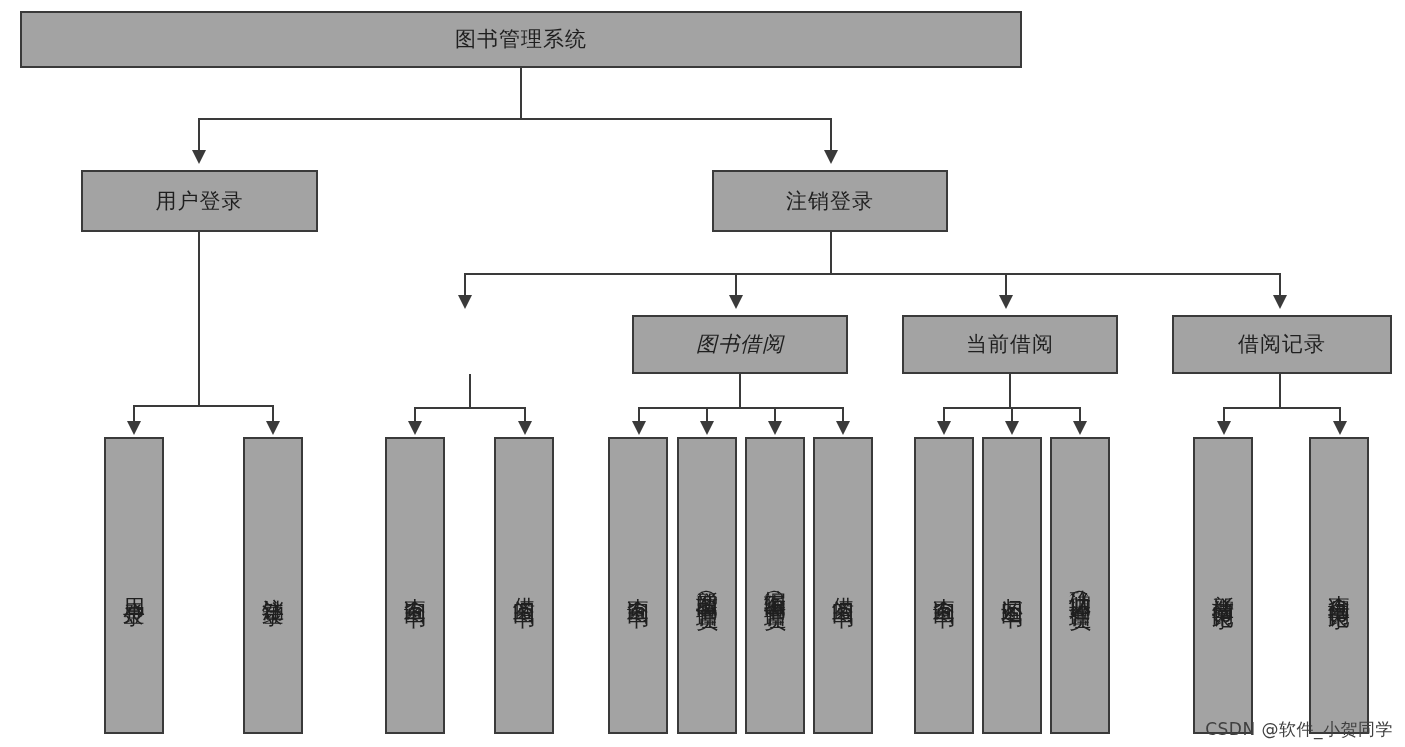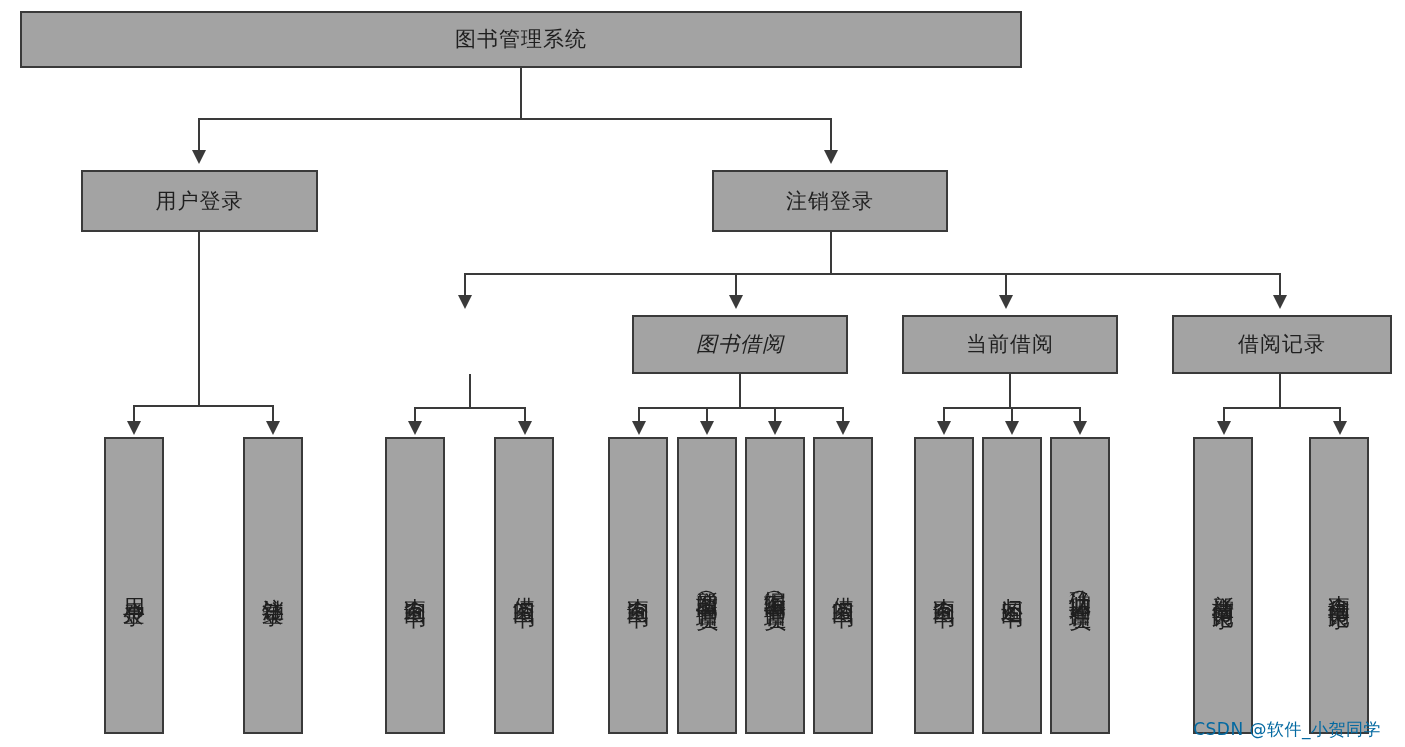--- a/index.html
+++ b/index.html
@@ -57,24 +57,24 @@
   .arw{
     position:absolute;
     width:0;height:0;
     border-left:7px solid transparent;
     border-right:7px solid transparent;
     border-top:14px solid #3a3a3a;
   }
   
   #watermark{
     position:absolute;
-    right:24px;
+    right:12px;
     bottom:6px;
     font-size:17px;
-    color:#0369a1;
+    color:#404040;
     letter-spacing:0.5px;
     white-space:nowrap;
     pointer-events:none;
     text-align:right;
   }
 </style>
 </head>
 <body>
 
 <div id="canvas">

